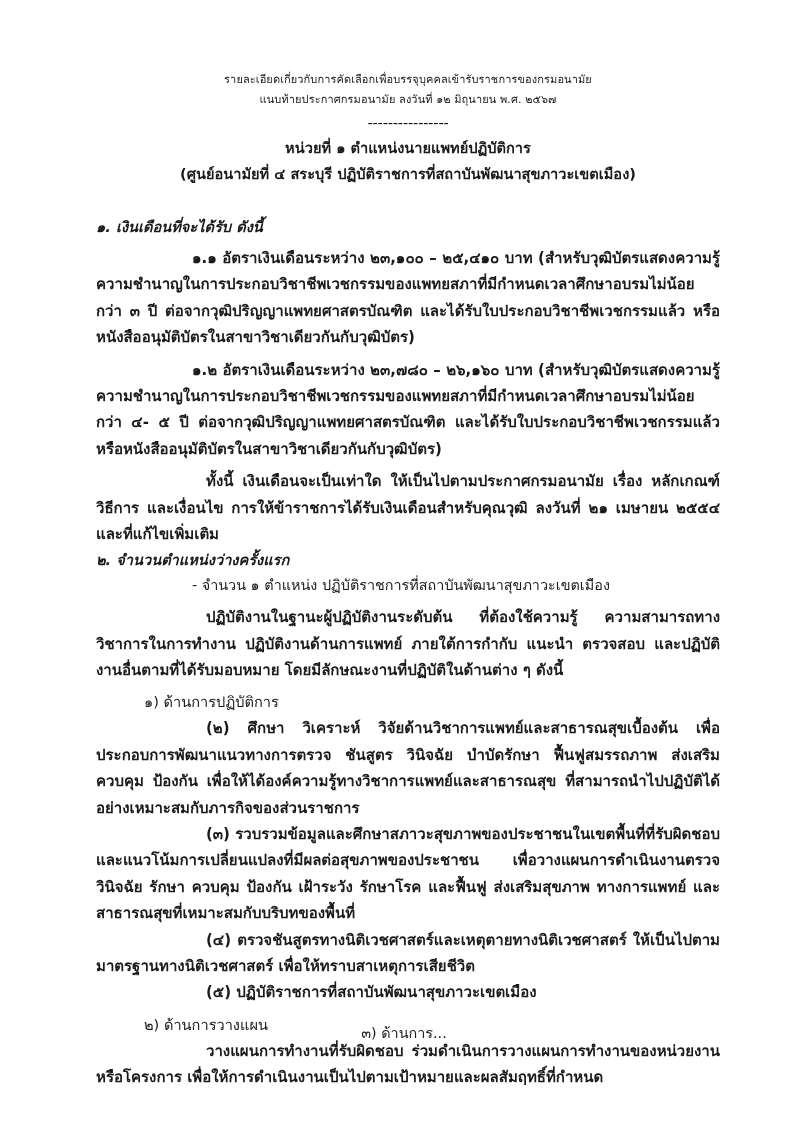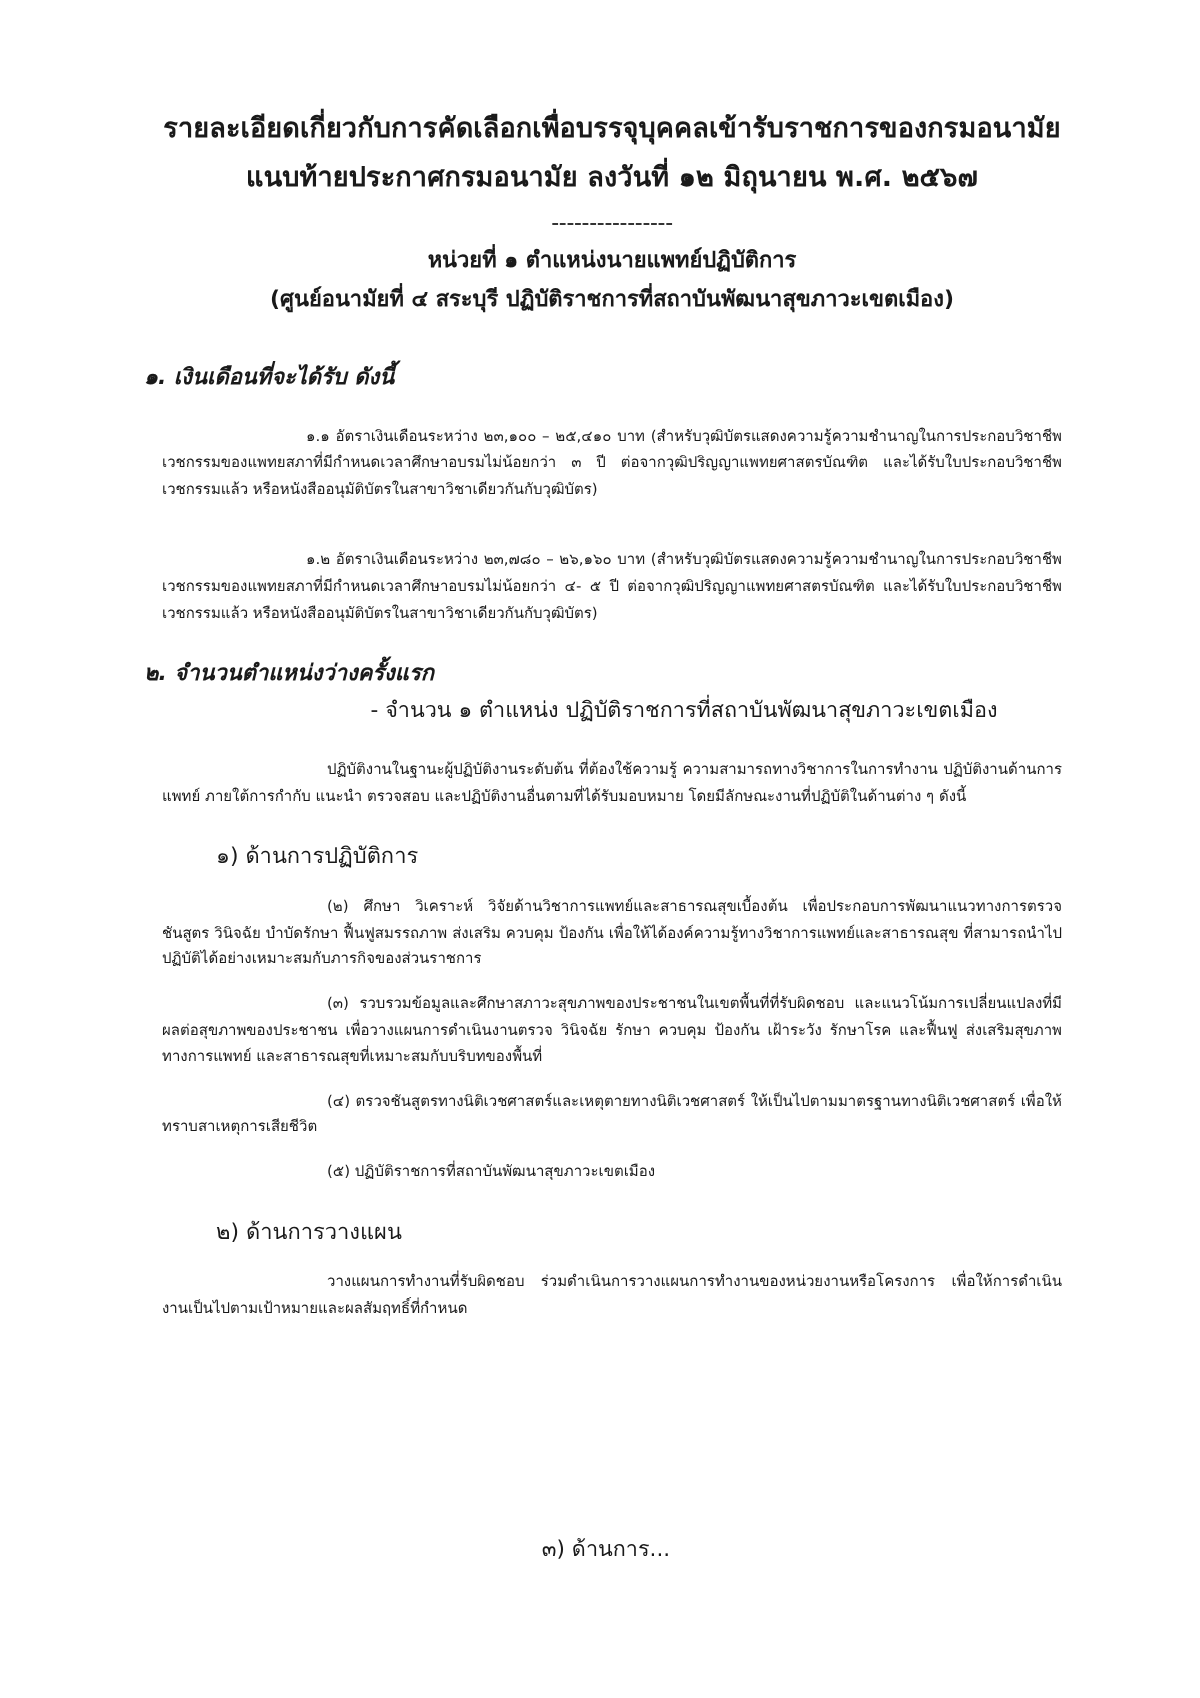--- a/index.html
+++ b/index.html
@@ -29,25 +29,24 @@
     font-size: 14.4px;
     line-height: 1.72;
   }
 
   
   .doc-header {
     text-align: center;
   }
   .doc-header .title-line {
     display: block;
-    font-size: 18px;
+    font-size: 11px;
     line-height: 1.82;
     white-space: nowrap;
     letter-spacing: 0.1px;
-    font-weight: bold;
   }
   .rule-wrap {
     text-align: center;
     margin-top: 1px;
     margin-bottom: 4px;
     height: 20px;
   }
   .rule {
     display: inline-block;
     font-size: 14.6px;
@@ -74,43 +73,43 @@
   .gap-sm { height: 6px; }
 
   .sec-head {
     font-weight: 700;
     font-size: 14.6px;
     line-height: 1.75;
     margin: 0;
     font-style: italic;
   }
   .para {
-    margin: 12px;
-    font-size: 10px;
+    margin: 0;
+    font-size: 15px;
     line-height: 1.76;
     text-align: justify;
     text-justify: inter-word;
     text-indent: 0;
+    font-weight: bold;
   }
   .para.indent-2 { text-indent: 96px; }
   .para.indent-3 { text-indent: 110px; }
   .para.nojustify { text-align: left; }
 
   .sub-head {
     margin: 0;
     font-weight: 400;
     font-size: 14.6px;
     line-height: 1.78;
     padding-left: 48px;
   }
   .line-plain {
     margin: 0;
     font-size: 14.4px;
     line-height: 1.76;
-    text-align: center;
   }
   .line-plain.pad-2 { padding-left: 96px; }
 
   .footer-note {
     position: absolute;
     right: 0;
     top: 952px;
     width: 624px;
     text-align: center;
     font-size: 14.4px;
@@ -140,20 +139,21 @@
     </div>
 
     <div class="gap-lg"></div>
 
     <p class="sec-head">๑. เงินเดือนที่จะได้รับ ดังนี้</p>
     <div class="gap-sm"></div>
     <p class="para indent-2">๑.๑ อัตราเงินเดือนระหว่าง ๒๓,๑๐๐ – ๒๕,๔๑๐ บาท (สำหรับวุฒิบัตรแสดงความรู้ความชำนาญในการประกอบวิชาชีพเวชกรรมของแพทยสภาที่มีกำหนดเวลาศึกษาอบรมไม่น้อยกว่า ๓ ปี ต่อจากวุฒิปริญญาแพทยศาสตรบัณฑิต และได้รับใบประกอบวิชาชีพเวชกรรมแล้ว หรือหนังสืออนุมัติบัตรในสาขาวิชาเดียวกันกับวุฒิบัตร)</p>
     <div class="gap-sm"></div>
     <p class="para indent-2">๑.๒ อัตราเงินเดือนระหว่าง ๒๓,๗๘๐ – ๒๖,๑๖๐ บาท (สำหรับวุฒิบัตรแสดงความรู้ความชำนาญในการประกอบวิชาชีพเวชกรรมของแพทยสภาที่มีกำหนดเวลาศึกษาอบรมไม่น้อยกว่า ๔- ๕ ปี ต่อจากวุฒิปริญญาแพทยศาสตรบัณฑิต และได้รับใบประกอบวิชาชีพเวชกรรมแล้ว หรือหนังสืออนุมัติบัตรในสาขาวิชาเดียวกันกับวุฒิบัตร)</p>
     <div class="gap-sm"></div>
+    <p class="para indent-3">ทั้งนี้ เงินเดือนจะเป็นเท่าใด ให้เป็นไปตามประกาศกรมอนามัย เรื่อง  หลักเกณฑ์ วิธีการ และเงื่อนไข การให้ข้าราชการได้รับเงินเดือนสำหรับคุณวุฒิ ลงวันที่ ๒๑ เมษายน ๒๕๕๔ และที่แก้ไขเพิ่มเติม</p>
 
     <p class="sec-head">๒. จำนวนตำแหน่งว่างครั้งแรก</p>
     <p class="line-plain pad-2">- จำนวน ๑ ตำแหน่ง ปฏิบัติราชการที่สถาบันพัฒนาสุขภาวะเขตเมือง</p>
 
     <div class="gap-sm"></div>
     <p class="para indent-3">ปฏิบัติงานในฐานะผู้ปฏิบัติงานระดับต้น ที่ต้องใช้ความรู้ ความสามารถทางวิชาการในการทำงาน ปฏิบัติงานด้านการแพทย์ ภายใต้การกำกับ แนะนำ ตรวจสอบ และปฏิบัติงานอื่นตามที่ได้รับมอบหมาย โดยมีลักษณะงานที่ปฏิบัติในด้านต่าง ๆ ดังนี้</p>
 
     <div class="gap-sm"></div>
     <p class="sub-head">๑)  ด้านการปฏิบัติการ</p>
     <p class="para indent-3">(๒) ศึกษา วิเคราะห์ วิจัยด้านวิชาการแพทย์และสาธารณสุขเบื้องต้น เพื่อประกอบการพัฒนาแนวทางการตรวจ ชันสูตร วินิจฉัย บำบัดรักษา ฟื้นฟูสมรรถภาพ ส่งเสริม ควบคุม ป้องกัน เพื่อให้ได้องค์ความรู้ทางวิชาการแพทย์และสาธารณสุข ที่สามารถนำไปปฏิบัติได้อย่างเหมาะสมกับภารกิจของส่วนราชการ</p>

